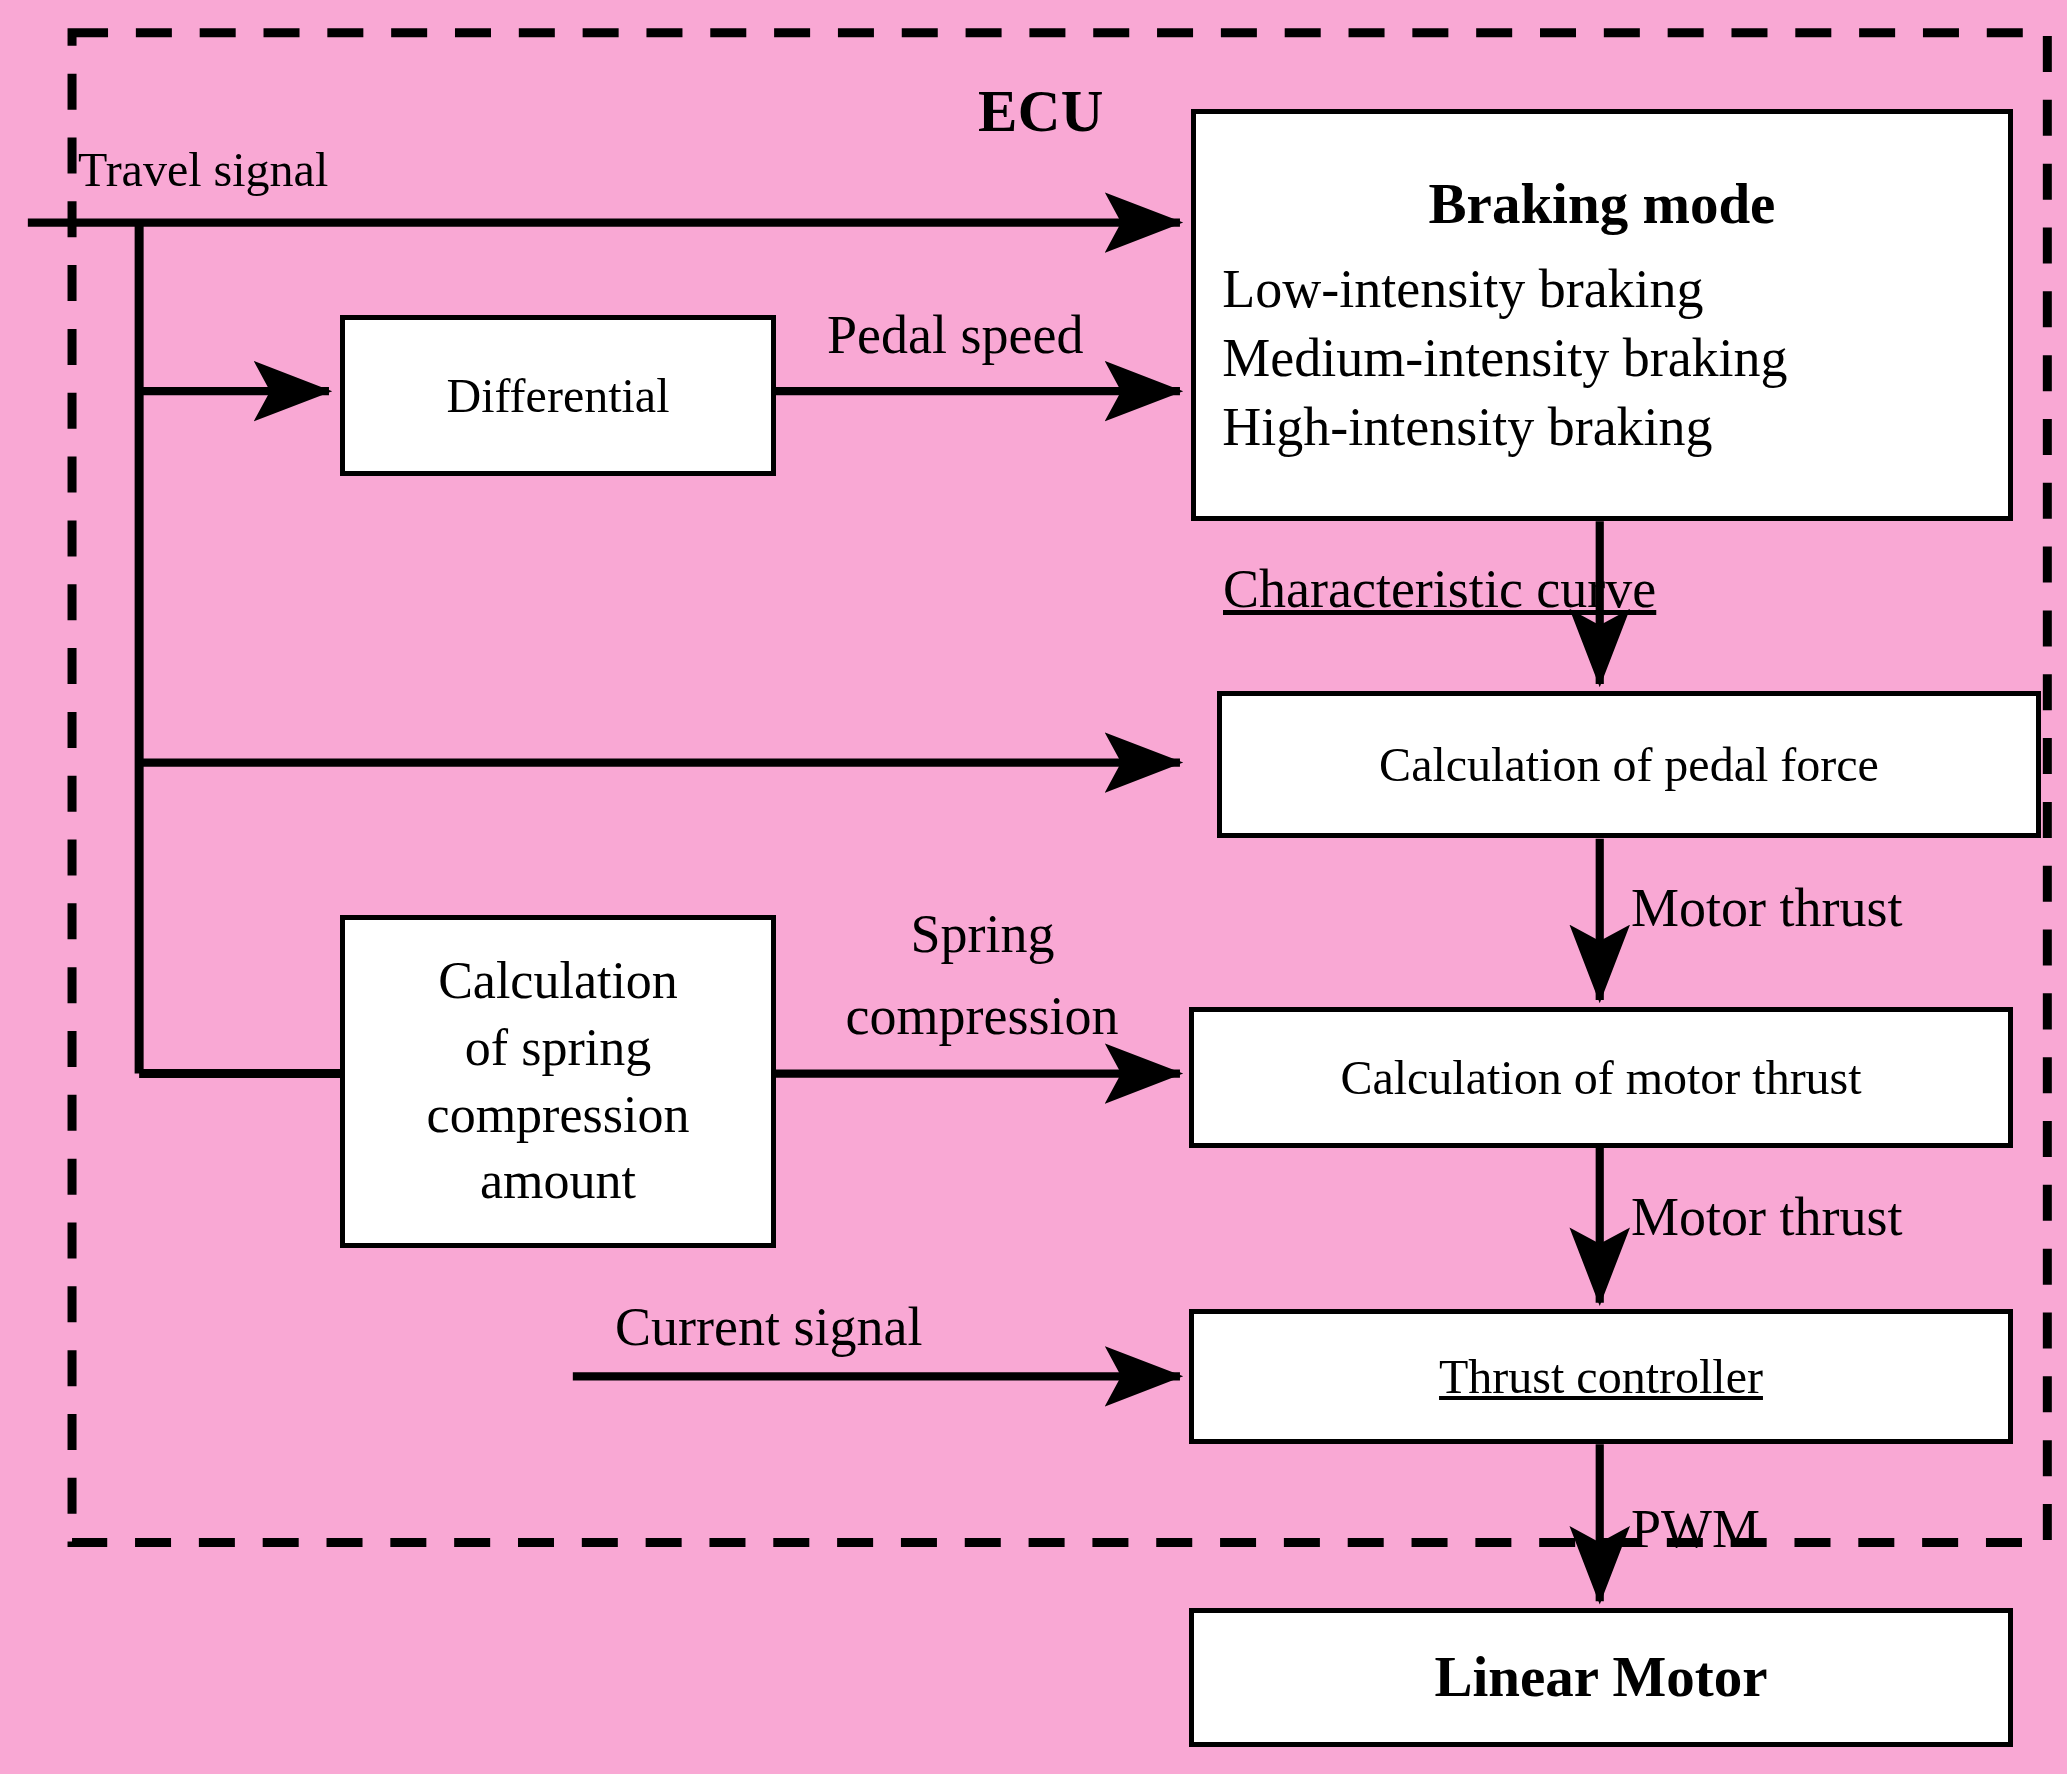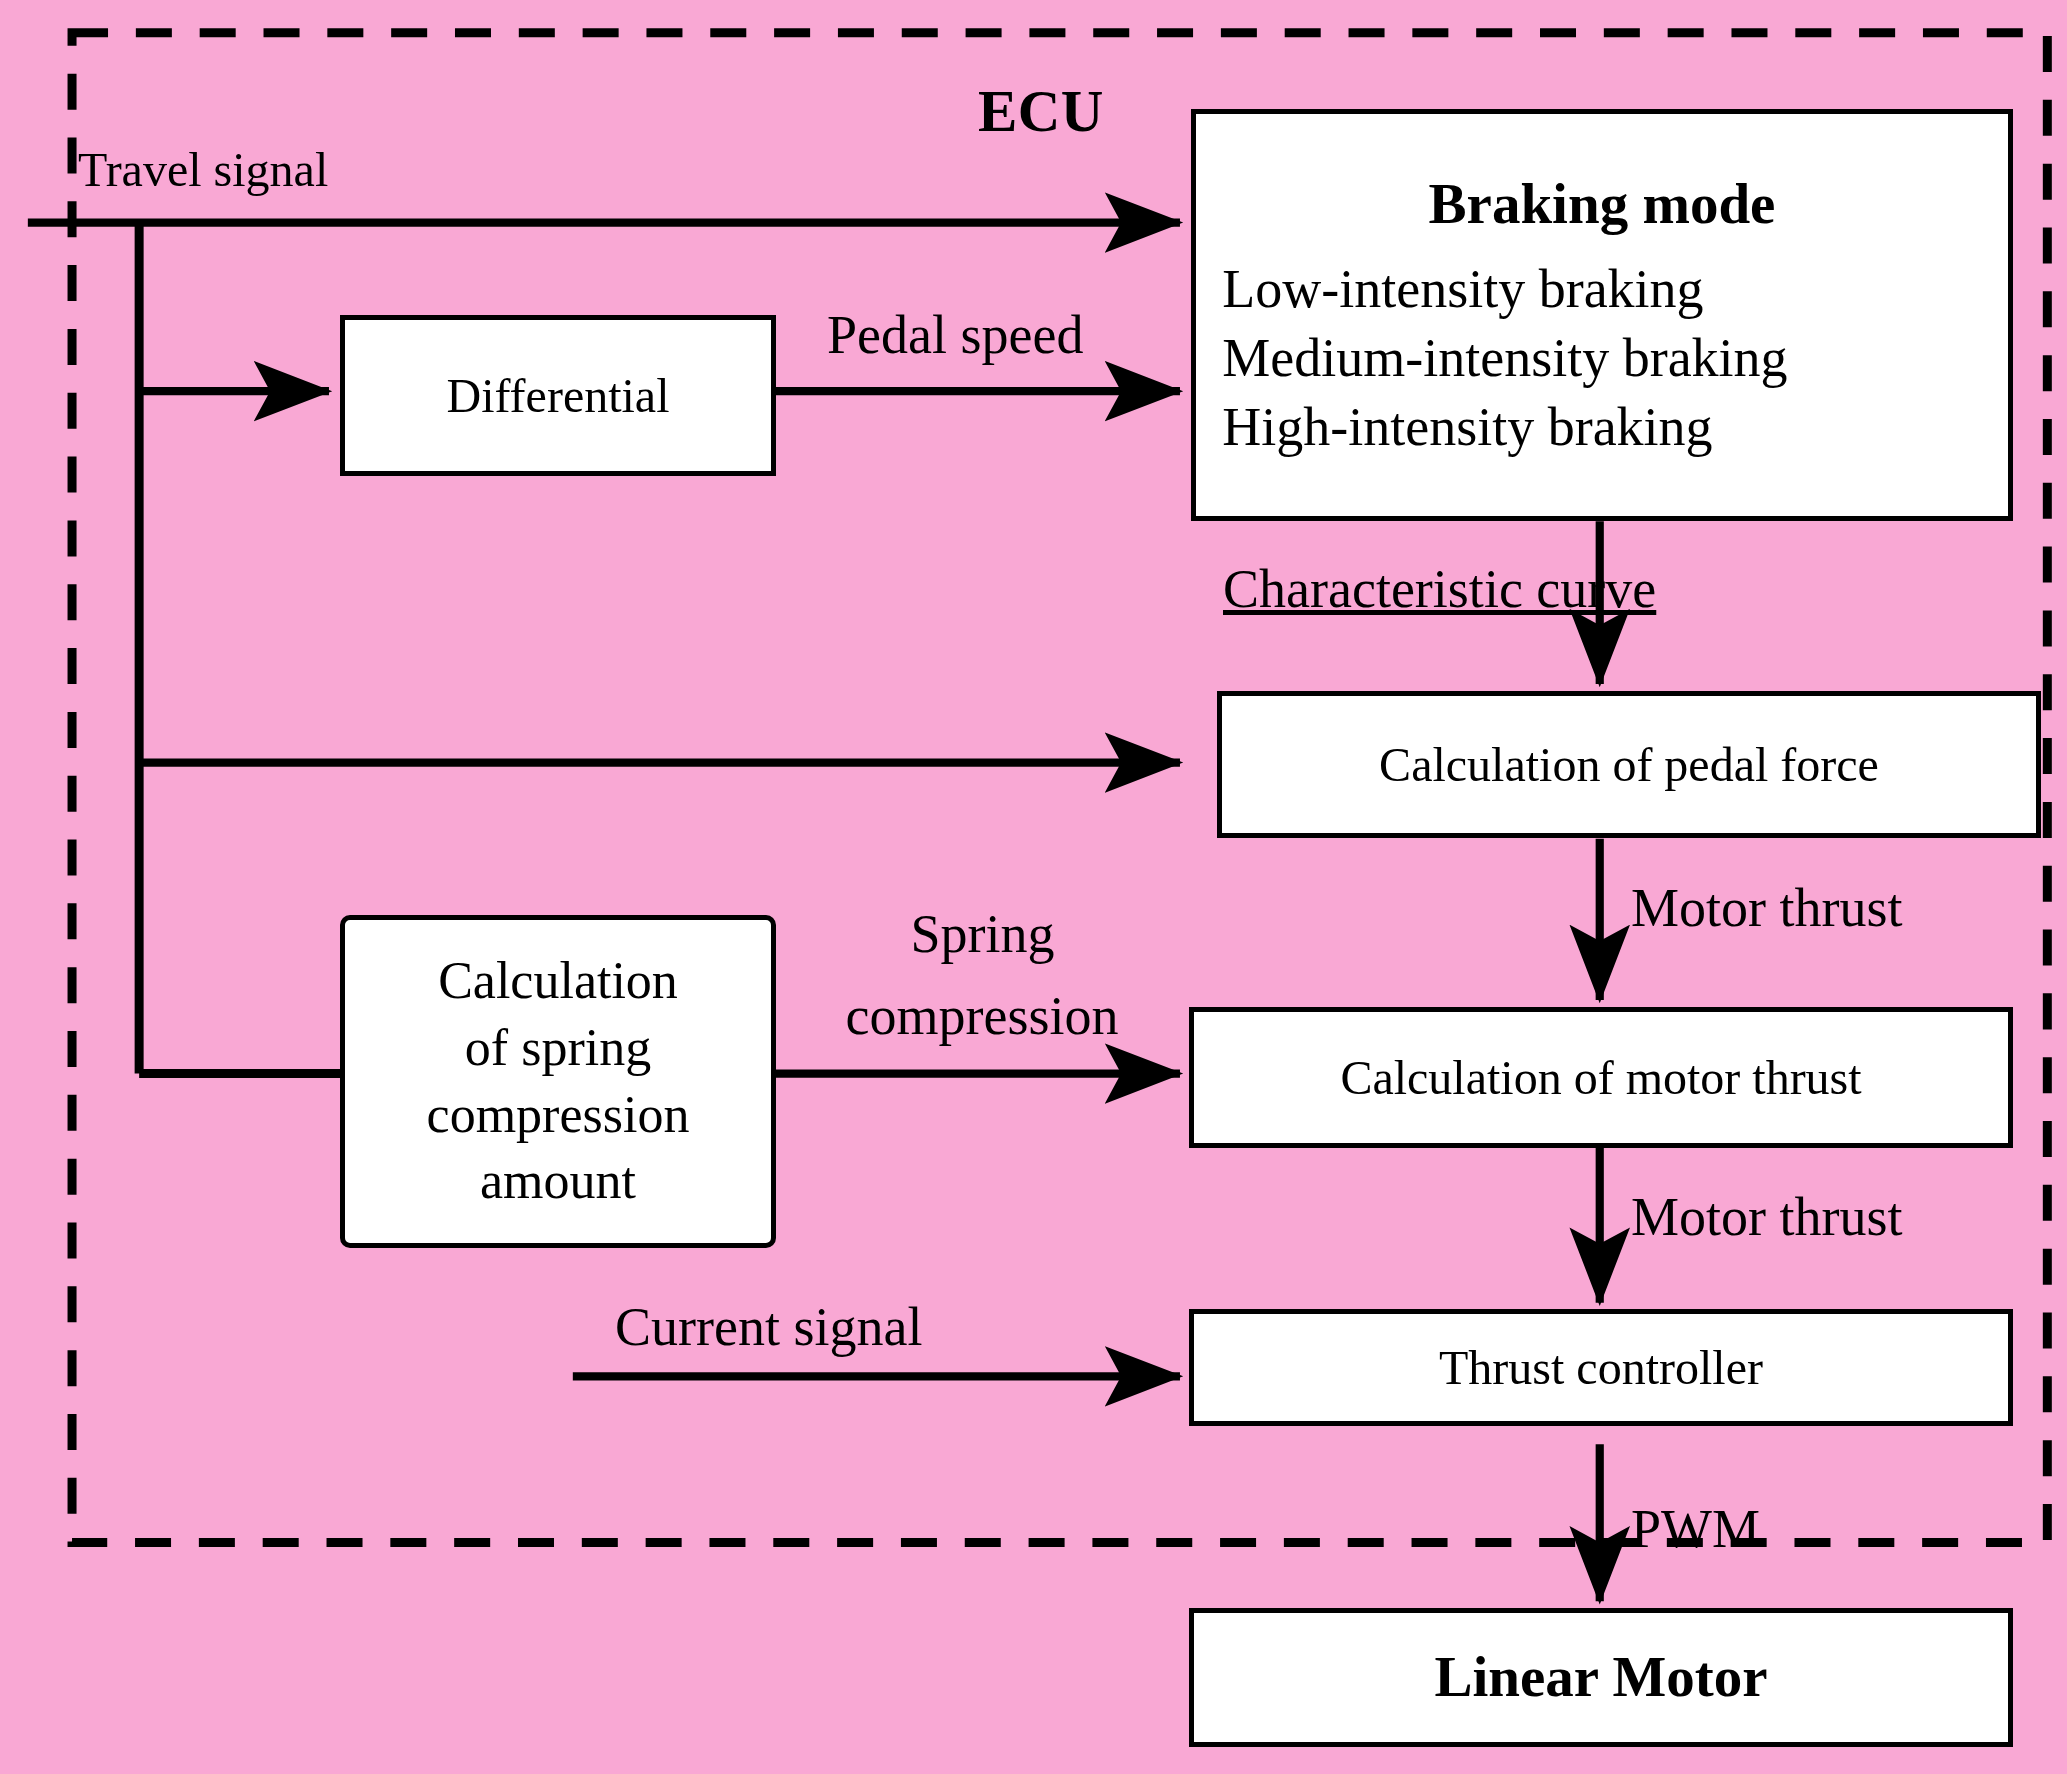--- a/index.html
+++ b/index.html
@@ -111,34 +111,34 @@
   </div>
 
   <div class="box f68" style="left:340px;top:315px;width:436px;height:161px;justify-content:center;">
     <div class="box-inner">Differential</div>
   </div>
 
   <div class="box f68" style="left:1189px;top:691px;width:824px;height:147px;margin-left:28px;">
     <div class="box-inner">Calculation of pedal force</div>
   </div>
 
-  <div class="box" style="left:340px;top:915px;width:436px;height:333px;border-radius:10px;">
+  <div class="box" style="left:340px;top:915px;width:436px;height:333px;">
     <div class="box-inner">
       <div class="f64">Calculation</div>
       <div class="f64">of spring</div>
       <div class="f64">compression</div>
       <div class="f64">amount</div>
     </div>
   </div>
 
   <div class="box f68" style="left:1189px;top:1007px;width:824px;height:141px;">
     <div class="box-inner">Calculation of motor thrust</div>
   </div>
 
-  <div class="box f68" style="left:1189px;top:1309px;width:824px;height:117px;">
+  <div class="box f68" style="left:1189px;top:1309px;width:824px;height:135px;text-decoration:underline;">
     <div class="box-inner">Thrust controller</div>
   </div>
 
   <div class="box" style="left:1189px;top:1608px;width:824px;height:139px;">
     <div class="box-inner" id="linear-motor-label">Linear Motor</div>
   </div>
 
 </div>
 
 

